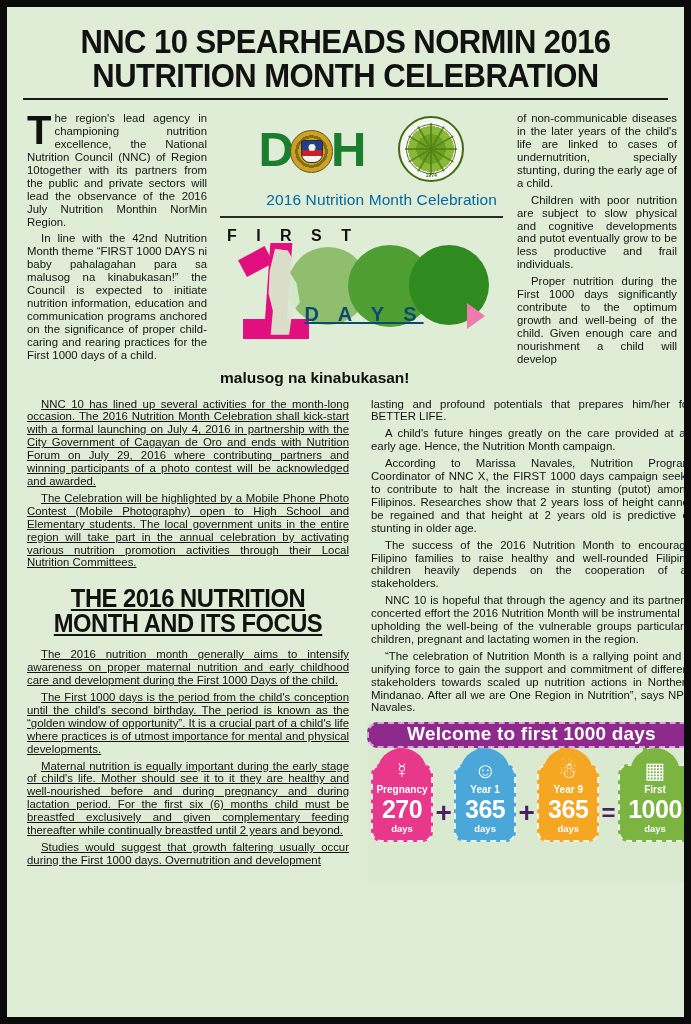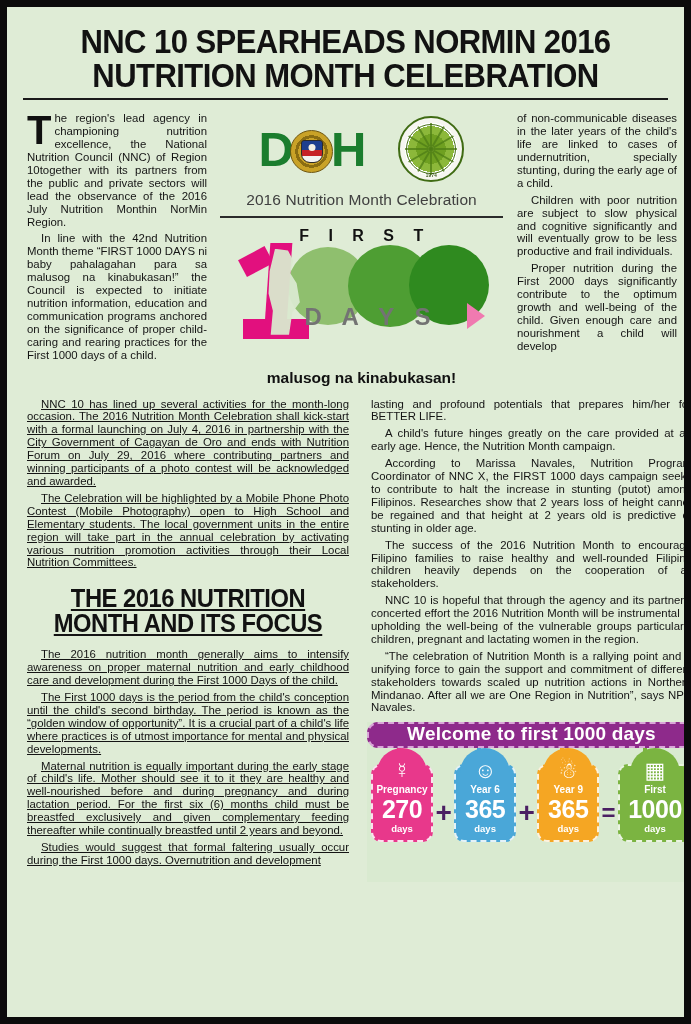--- a/index.html
+++ b/index.html
@@ -115,21 +115,21 @@
     background:#4e7d16;transform-origin:50% 0;margin-left:-1px;opacity:.75;
   }
   .nncseal .ring{
     position:absolute;inset:6px;border-radius:50%;border:1px solid #456f14;
   }
   .nncseal .txt{
     position:absolute;bottom:2px;left:0;right:0;text-align:center;
     font-size:4.5px;font-weight:bold;color:#2e4d0c;letter-spacing:.3px;
   }
   .logocaption{
-    font-size:15.5px;color:#404040;margin:5px 0 7px 0;letter-spacing:.1px;
+    font-size:15.5px;color:#0369a1;margin:5px 0 7px 0;letter-spacing:.1px;text-align:right;
   }
   .midrule{height:1.5px;background:#2b2b2b;margin:0 0 9px 0;}
 
   
   .firstword{
     font-size:16px;font-weight:bold;letter-spacing:7.5px;color:#111;
     margin:0 0 -4px 0;text-indent:7px;
   }
   .artwork{
     position:relative;height:104px;margin:0 auto;width:262px;
@@ -150,21 +150,21 @@
   .one .s2{left:2px;top:4px;width:30px;height:19px;transform:rotate(-28deg);transform-origin:100% 50%;}
   .one .s3{left:6px;top:78px;width:66px;height:20px;}
   .silh{
     position:absolute;left:18px;top:8px;width:54px;height:86px;
     background:#d9e9cf;
     clip-path:polygon(38% 0%,62% 2%,72% 14%,66% 28%,78% 40%,84% 62%,70% 74%,64% 100%,30% 100%,34% 72%,26% 52%,28% 26%);
     opacity:.95;
   }
   .days{
     position:absolute;left:74px;top:62px;
-    font-size:24px;font-weight:bold;letter-spacing:7px;color:#737373;
+    font-size:20px;font-weight:bold;letter-spacing:7px;color:#0c4a6e;text-decoration:underline;
   }
   .pinkbar{
     position:absolute;left:60px;top:62px;width:196px;height:26px;background:#e2107e;z-index:-1;
   }
   .arrow{
     position:absolute;left:236px;top:62px;width:0;height:0;
     border-top:13px solid transparent;border-bottom:13px solid transparent;
     border-left:18px solid #f07ab0;
   }
   .tagline{
@@ -260,21 +260,21 @@
             <span class="ray" style="transform:rotate(300deg)"></span>
             <span class="ray" style="transform:rotate(330deg)"></span>
             <span class="ring"></span>
             <span class="txt">1974</span>
           </div>
         </div>
         <div class="logocaption">2016 Nutrition Month Celebration</div>
       </div>
       <div class="midrule"></div>
 
-      <div style="text-align:center">
+      <div style="text-align:left">
         <div class="firstword">F I R S T</div>
         <div class="artwork">
           <div class="blob b1"></div>
           <div class="blob b2"></div>
           <div class="blob b3"></div>
           <div class="pinkbar"></div>
           <div class="arrow"></div>
           <div class="one">
             <span class="stroke s1"></span>
             <span class="stroke s2"></span>
@@ -285,38 +285,38 @@
         </div>
         <div class="tagline">
           <br>
           <span>malusog na kinabukasan!</span>
         </div>
       </div>
     </div>
 
     <div class="col colR">
       <p>of non-communicable diseases in the later years of the child's life are linked to cases of undernutrition, specially stunting, during the early age of a child.</p>
-      <p class="ind">Children with poor nutrition are subject to slow physical and cognitive significantly and will eventually grow to be less productive and frail individuals.</p>
-      <p class="ind">Proper nutrition during the First 2000 days significantly contribute to the optimum growth and well-being of the child. Given enough care and nourishment a child will develop</p>
+      <p class="ind">Children with poor nutrition are subject to slow physical and cognitive developments and putot eventually grow to be less productive and frail individuals.</p>
+      <p class="ind">Proper nutrition during the First 1000 days significantly contribute to the optimum growth and well-being of the child. Given enough care and nourishment a child will develop</p>
     </div>
   </div>
 
   <div class="bottomzone">
 
     <div class="col bcolL">
       <p class="ind">NNC 10 has lined up several activities for the month-long occasion. The 2016 Nutrition Month Celebration shall kick-start with a formal launching on July 4, 2016 in partnership with the City Government of Cagayan de Oro and ends with Nutrition Forum on July 29, 2016 where contributing partners and winning participants of a photo contest will be acknowledged and awarded.</p>
       <p class="ind">The Celebration will be highlighted by a Mobile Phone Photo Contest (Mobile Photography) open to High School and Elementary students. The local government units in the entire region will take part in the annual celebration by activating various nutrition promotion activities through their Local Nutrition Committees.</p>
       <div class="sectionhead">
         <span>THE 2016 NUTRITION</span>
         <span>MONTH AND ITS FOCUS</span>
       </div>
       <p class="ind">The 2016 nutrition month generally aims to intensify awareness on proper maternal nutrition and early childhood care and development during the First 1000 Days of the child.</p>
       <p class="ind">The First 1000 days is the period from the child's conception until the child's second birthday.  The period is known as the “golden window of opportunity”. It is a crucial part of a child's life where practices is of utmost importance for mental and physical developments.</p>
       <p class="ind">Maternal nutrition is equally important during the early stage of child's life. Mother should see it to it they are healthy and well-nourished before and during pregnancy and during lactation period. For the first six (6) months child must be breastfed exclusively and given complementary feeding thereafter while continually breastfed until 2 years and beyond.</p>
-      <p class="ind">Studies would suggest that formal faltering usually occur during the First 1000 days. Overnutrition and development</p>
+      <p class="ind">Studies would suggest that growth faltering usually occur during the First 1000 days. Overnutrition and development</p>
     </div>
 
     <div class="col bcolR">
       <p>lasting and profound potentials that prepares him/her for BETTER LIFE.</p>
       <p class="ind">A child's future hinges greatly on the care provided at an early age. Hence, the Nutrition Month campaign.</p>
       <p class="ind">According to Marissa Navales, Nutrition Program Coordinator of NNC X, the FIRST 1000 days campaign seeks to contribute to halt the increase in stunting (putot) among Filipinos.  Researches show that 2 years loss of height cannot be regained and that height at 2 years old is predictive of stunting in older age.</p>
       <p class="ind">The success of the 2016 Nutrition Month to encourage Filipino families to raise healthy and well-rounded Filipino children heavily depends on the cooperation of all stakeholders.</p>
       <p class="ind">NNC 10 is hopeful that through the agency and its partners' concerted effort the 2016 Nutrition Month will be instrumental in upholding the well-being of the vulnerable groups particularly children, pregnant and lactating women in the region.</p>
       <p class="ind">“The celebration of Nutrition Month is a rallying point and a unifying force to gain the support and commitment of different stakeholders towards scaled up nutrition actions in Northern Mindanao. After all we are One Region in Nutrition”, says NPC Navales.</p>
 
@@ -342,21 +342,21 @@
             </div>
           </div>
 
           <div class="plus">+</div>
 
           <div class="cardwrap">
             <div class="card" style="background:#4aa7d8">
               <div class="head" style="background:#4aa7d8">
                     <span class="glyph">☺</span>
                   </div>
-              <div class="lbl">Year 6</div>
+              <div class="lbl">Year 1</div>
               <div class="num">365</div>
               <div class="dys">days</div>
             </div>
           </div>
 
           <div class="plus">+</div>
 
           <div class="cardwrap">
             <div class="card" style="background:#f5a623">
               <div class="head" style="background:#f5a623">

